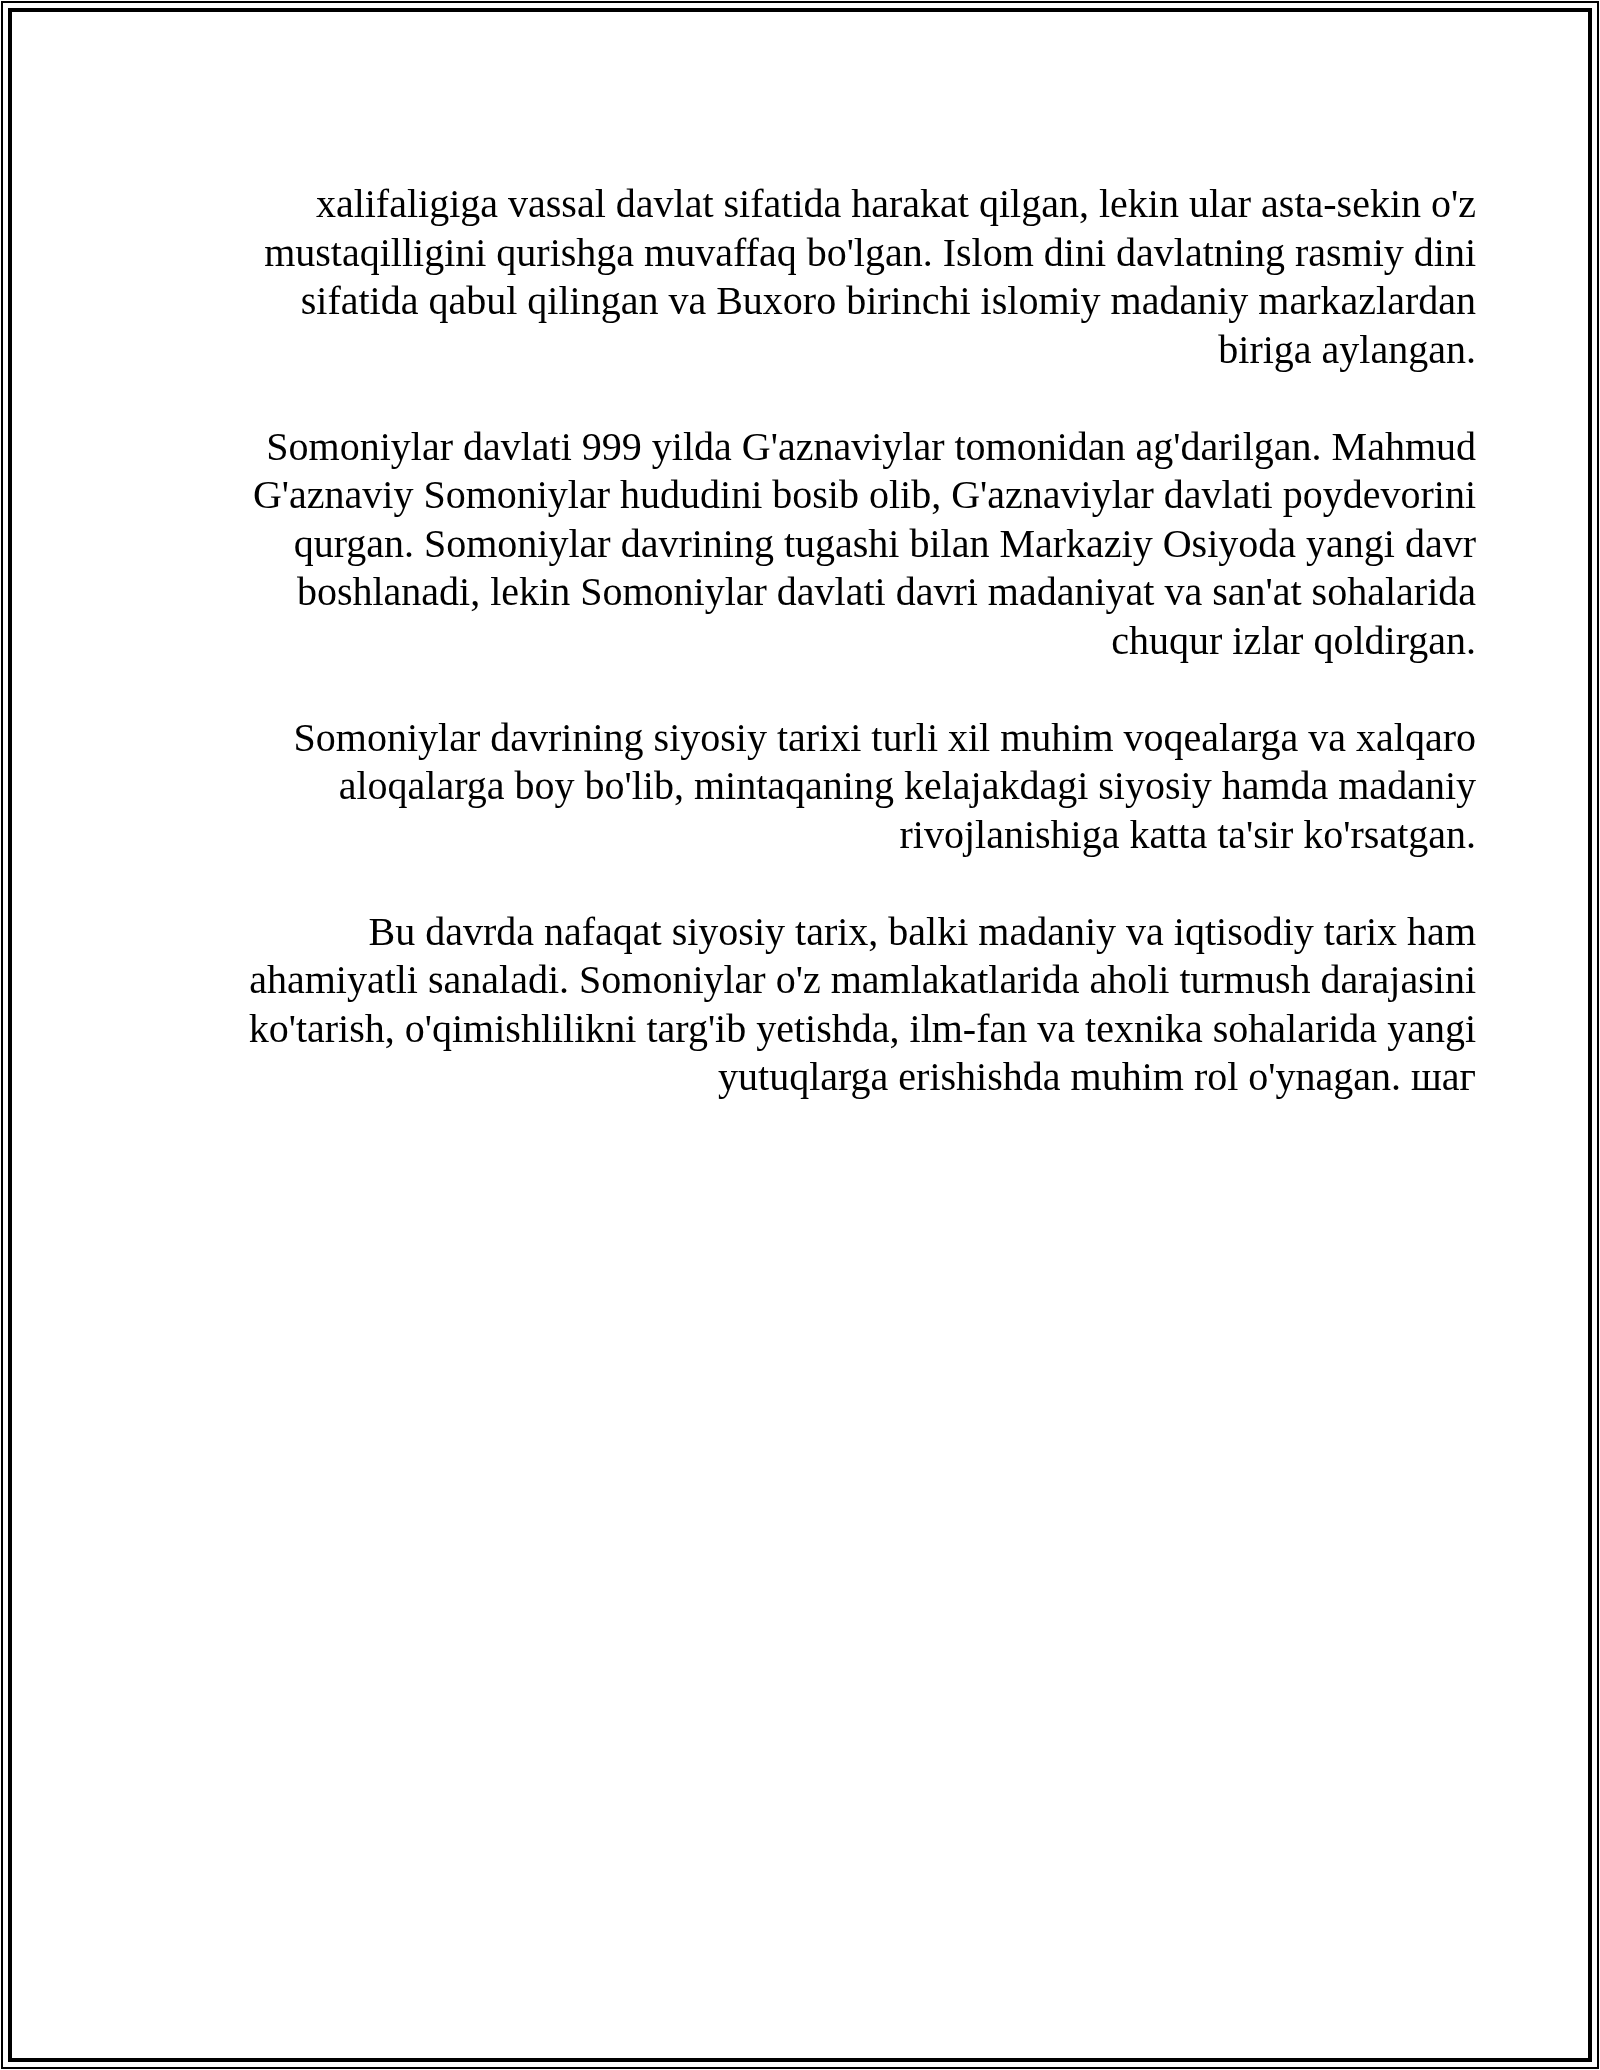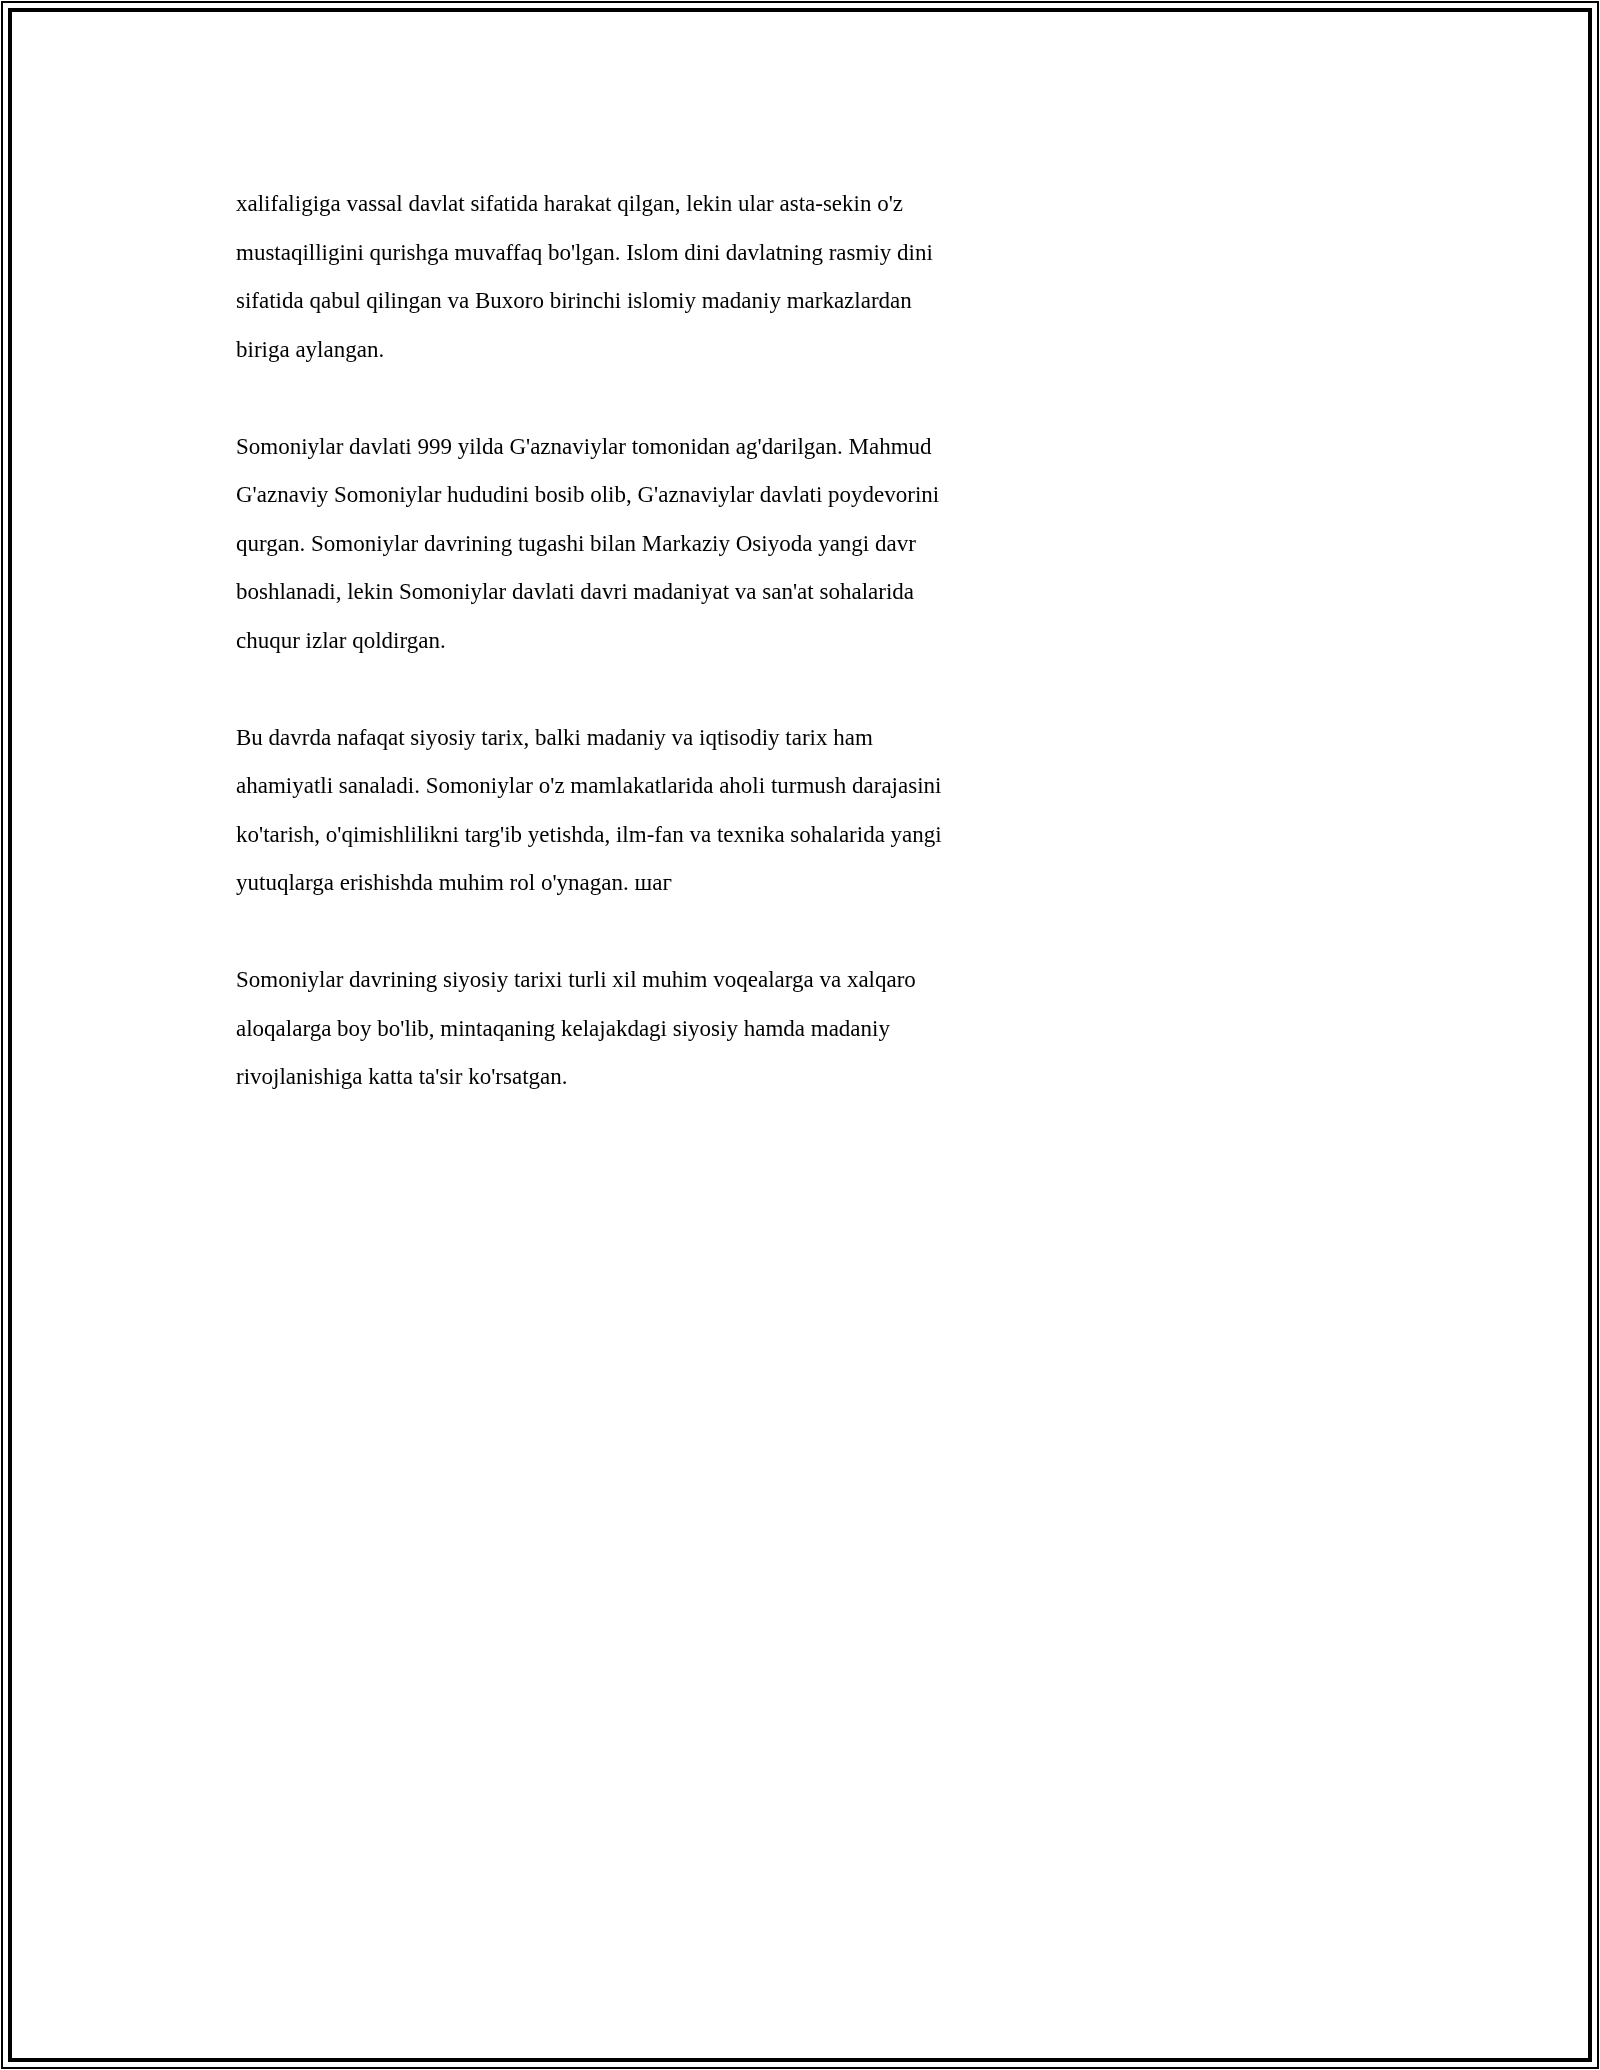--- a/index.html
+++ b/index.html
@@ -27,43 +27,43 @@
     pointer-events: none;
   }
   .content {
     position: absolute;
     top: 180px;
     left: 236px;
     width: 1240px;
   }
   .content p {
     margin: 0 0 48.5px 0;
-    font-size: 23px;
+    font-size: 40px;
     line-height: 48.5px;
     color: #000000;
     white-space: pre-line; 
-    text-align: left;
+    text-align: right;
   }
 </style>
 </head>
 <body>
 
 <div class="frame-outer"></div>
 <div class="frame-inner"></div>
 
 <div class="content">
   <p>xalifaligiga vassal davlat sifatida harakat qilgan, lekin ular asta-sekin o'z
 mustaqilligini qurishga muvaffaq bo'lgan. Islom dini davlatning rasmiy dini
 sifatida qabul qilingan va Buxoro birinchi islomiy madaniy markazlardan
 biriga aylangan.</p>
   <p>Somoniylar davlati 999 yilda G'aznaviylar tomonidan ag'darilgan. Mahmud
 G'aznaviy Somoniylar hududini bosib olib, G'aznaviylar davlati poydevorini
 qurgan. Somoniylar davrining tugashi bilan Markaziy Osiyoda yangi davr
 boshlanadi, lekin Somoniylar davlati davri madaniyat va san'at sohalarida
 chuqur izlar qoldirgan.</p>
+  <p>Somoniylar davrining siyosiy tarixi turli xil muhim voqealarga va xalqaro
+aloqalarga boy bo'lib, mintaqaning kelajakdagi siyosiy hamda madaniy
+rivojlanishiga katta ta'sir ko'rsatgan.</p>
   <p>Bu davrda nafaqat siyosiy tarix, balki madaniy va iqtisodiy tarix ham
 ahamiyatli sanaladi. Somoniylar o'z mamlakatlarida aholi turmush darajasini
 ko'tarish, o'qimishlilikni targ'ib yetishda, ilm-fan va texnika sohalarida yangi
 yutuqlarga erishishda muhim rol o'ynagan. шаг</p>
-  <p>Somoniylar davrining siyosiy tarixi turli xil muhim voqealarga va xalqaro
-aloqalarga boy bo'lib, mintaqaning kelajakdagi siyosiy hamda madaniy
-rivojlanishiga katta ta'sir ko'rsatgan.</p>
 </div>
 
 </body></html>

